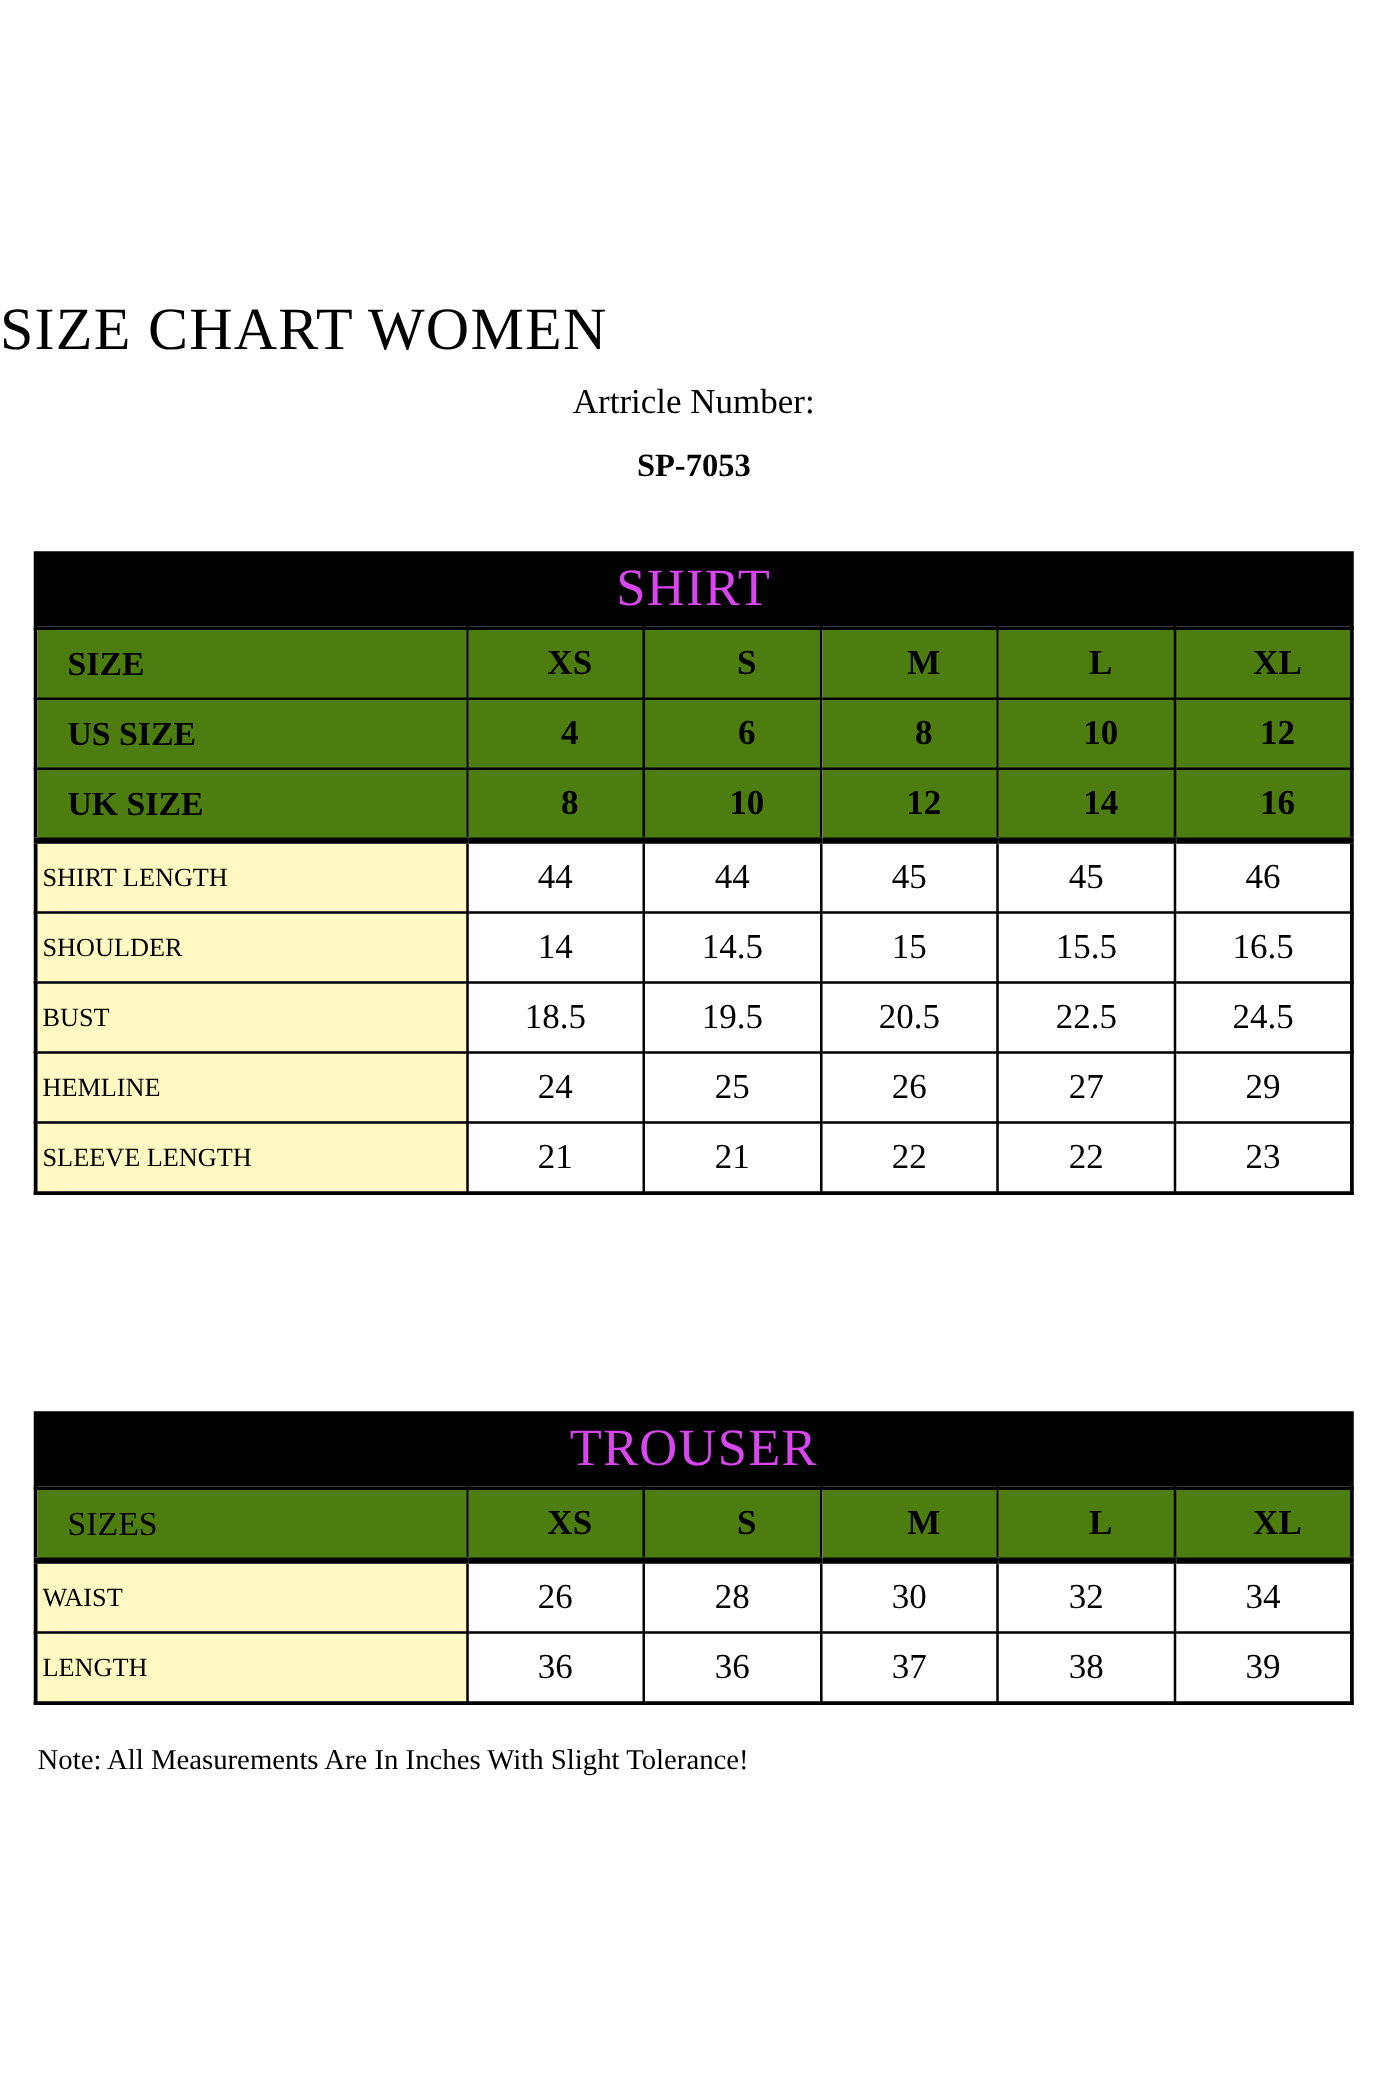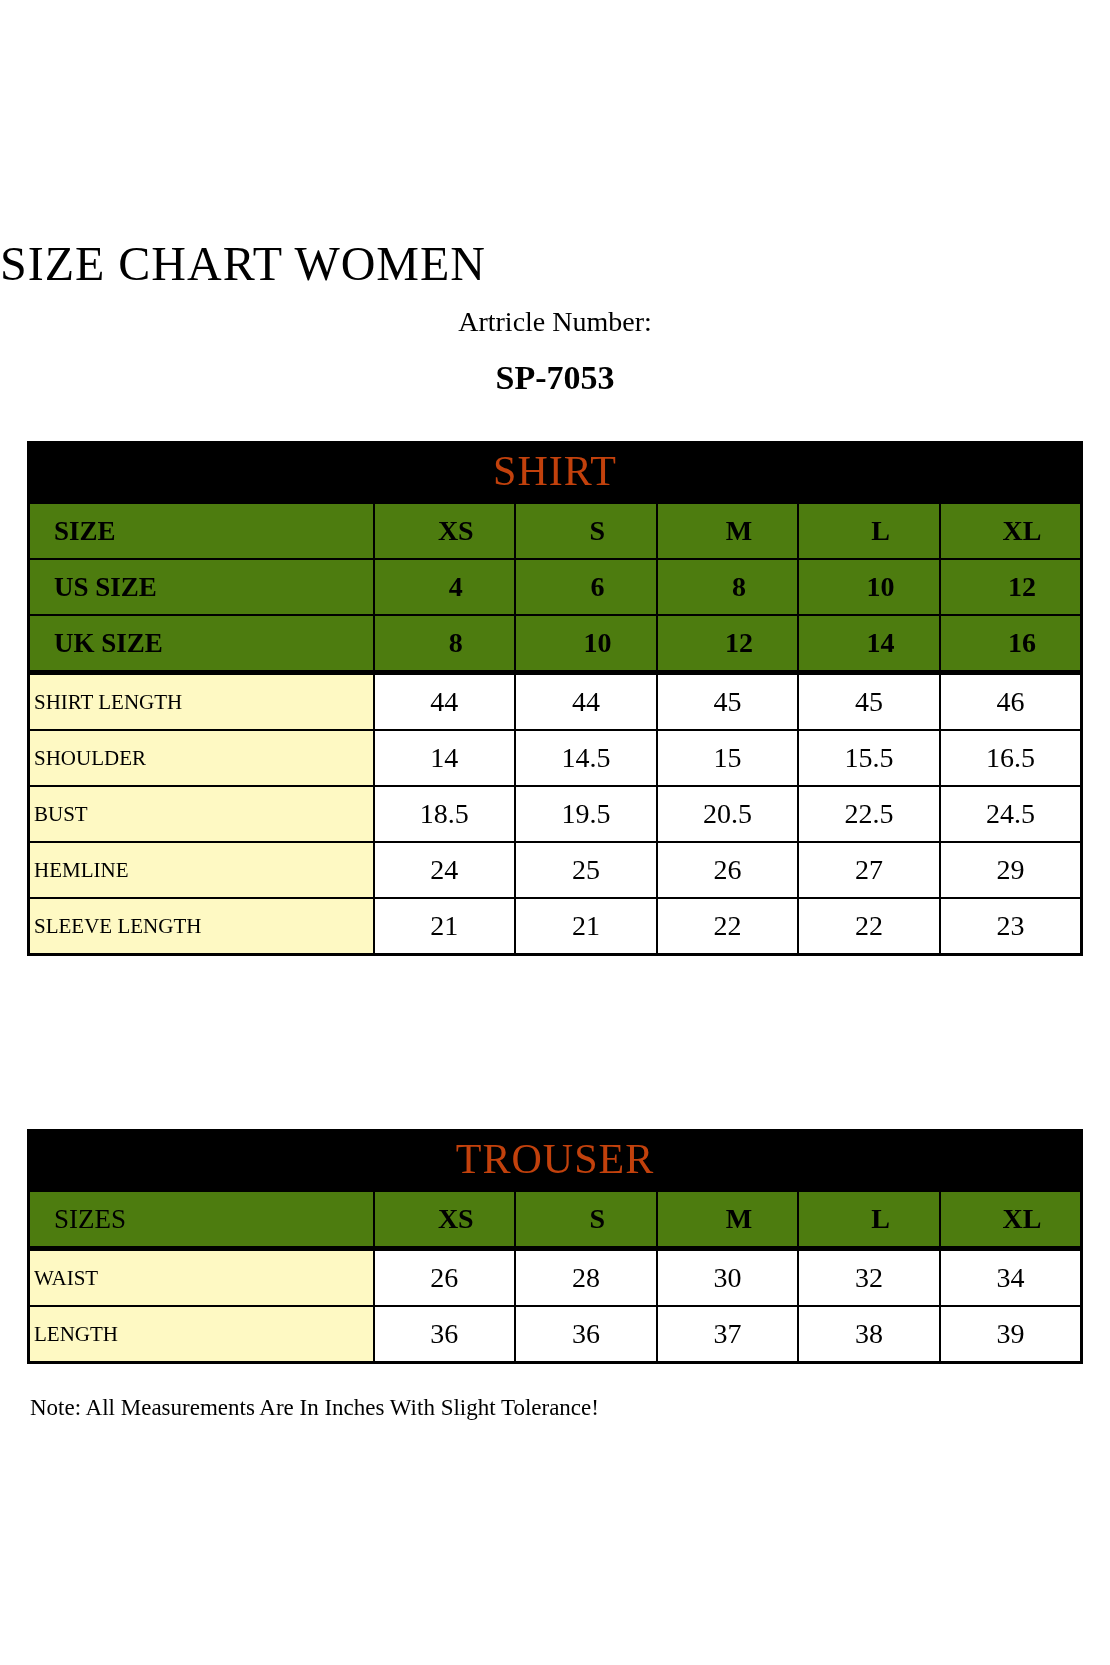--- a/index.html
+++ b/index.html
@@ -10,27 +10,27 @@
   .page-title{
     position:absolute;top:238px;left:0;width:1110px;text-align:left;
     font-size:48px;line-height:1.1;letter-spacing:1px;
   }
   .article-label{
     position:absolute;top:307px;left:0;width:1110px;text-align:center;
     font-size:28px;line-height:1.1;
   }
   .article-number{
     position:absolute;top:359px;left:0;width:1110px;text-align:center;
-    font-size:34px;font-weight:bold;line-height:1.1;
+    font-size:26px;font-weight:bold;line-height:1.1;
   }
   .size-section{position:absolute;left:27px;width:1056px;}
   .shirt-section{top:441px;}
   .trouser-section{top:1129px;}
   .banner{
-    background:#000000;color:#c2410c;height:60px;line-height:60px;
+    background:#000000;color:#d946ef;height:60px;line-height:60px;
     text-align:center;font-size:42px;letter-spacing:1px;
   }
   table.size-table{
     width:100%;border-collapse:collapse;table-layout:fixed;
     border:3px solid #000000;background:#f2f2f2;
   }
   col.lbl-col{width:345px;}
   td{border:2px solid #000000;height:52px;overflow:hidden;white-space:nowrap;}
   td.lbl{text-align:left;padding-left:4px;}
   td.val{text-align:center;}

